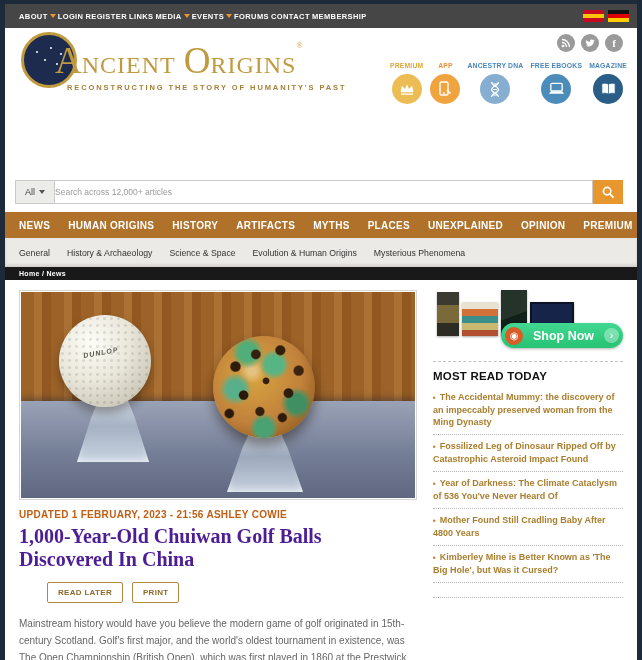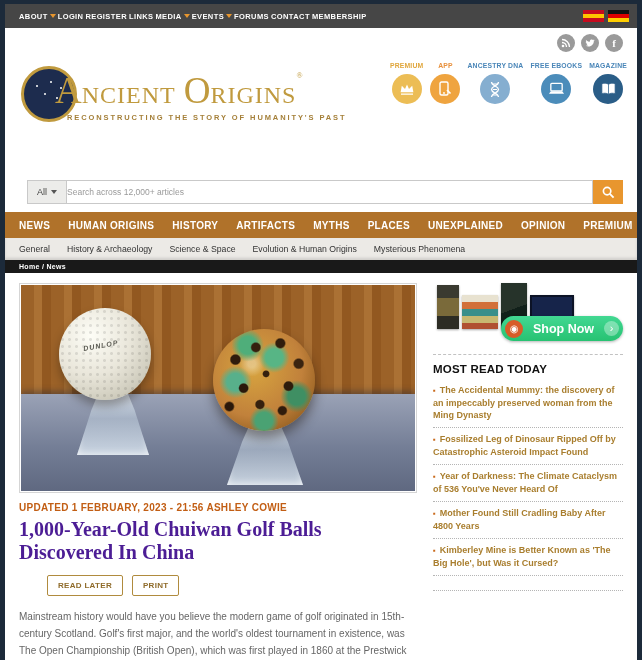--- a/index.html
+++ b/index.html
@@ -14,48 +14,48 @@
   .topbar-item { color:#fff; font-size:7.5px; font-weight:bold; letter-spacing:.4px; cursor:pointer; display:flex; align-items:center; gap:2px; }
   .caret { width:0; height:0; border-left:3px solid transparent; border-right:3px solid transparent; border-top:4px solid #e8962e; display:inline-block; }
   .flags { display:flex; gap:4px; }
   .flag { width:21px; height:13px; display:flex; flex-direction:column; cursor:pointer; }
   .flag div { flex:1; }
   .flag-es .s1{background:#c60b1e;} .flag-es .s2{background:#ffc400;} .flag-es .s3{background:#c60b1e;}
   .flag-de .s1{background:#111;} .flag-de .s2{background:#dd0000;} .flag-de .s3{background:#ffce00;}
 
   
   .header { position:relative; height:152px; background:#fff; }
-  .logo { position:absolute; left:16px; top:30px; display:flex; align-items:flex-end; }
+  .logo { position:absolute; left:16px; top:0; display:flex; align-items:center; }
   .moon { width:56px; height:56px; border-radius:50%; background:#1d2c4e; border:3px solid #c09a3e; position:relative; }
   .moon .star { position:absolute; width:2px; height:2px; background:#fff; border-radius:50%; box-shadow:14px -4px 0 #fff, 24px 2px 0 #fff, 8px 8px 0 #fff, 20px 12px 0 #fff; left:12px; top:16px; }
   .brand-text { margin-left:-22px; margin-top:14px; z-index:2; }
   .brand-line { font-family:"Liberation Serif", serif; color:#c09a3e; white-space:nowrap; line-height:1; }
   .big-letter { font-size:37px; }
   .small-caps { font-size:24px; letter-spacing:1px; }
   .reg { font-size:8px; vertical-align:top; }
   .tagline { font-size:7.5px; letter-spacing:1.9px; color:#a5803a; margin-top:4px; margin-left:12px; font-weight:bold; white-space:nowrap; }
   .social { position:absolute; right:14px; top:6px; display:flex; gap:6px; }
   .social-circle { width:18px; height:18px; border-radius:50%; background:#9a9a9a; display:flex; align-items:center; justify-content:center; color:#fff; cursor:pointer; }
   .quicklinks { position:absolute; right:10px; top:34px; display:flex; gap:7px; }
   .ql { display:flex; flex-direction:column; align-items:center; cursor:pointer; }
   .ql-label { font-size:6.8px; font-weight:bold; letter-spacing:.2px; white-space:nowrap; margin-bottom:5px; }
   .ql-circle { width:30px; height:30px; border-radius:50%; display:flex; align-items:center; justify-content:center; }
 
   
-  .searchrow { display:flex; margin:0 14px 8px 22px; height:24px; }
+  .searchrow { display:flex; margin:0 14px 8px 10px; height:24px; }
   .search-filter { background:#ececea; border:1px solid #c9c9c9; border-right:none; font-size:9px; color:#444; display:flex; align-items:center; gap:4px; padding:0 9px; cursor:pointer; }
   .search-filter .caret { border-top-color:#555; }
   .search-input { flex:1; border:1px solid #c9c9c9; font-size:8.5px; color:#555; text-align:left; outline:none; }
   .search-input::placeholder { color:#9a9a9a; }
   .search-btn { width:30px; background:#e8962e; border:none; cursor:pointer; display:flex; align-items:center; justify-content:center; }
 
   
   .mainnav { background:#b0722a; height:26px; display:flex; align-items:center; gap:18px; padding:0 14px; }
   .mainnav-item { color:#fff; font-size:10px; font-weight:bold; letter-spacing:.3px; cursor:pointer; white-space:nowrap; }
-  .subnav { background:#eceae6; height:22px; display:flex; align-items:center; gap:17px; padding:0 14px; box-shadow:inset 0 -2px 3px rgba(0,0,0,.12); }
+  .subnav { background:#eceae6; height:29px; display:flex; align-items:center; gap:17px; padding:0 14px; box-shadow:inset 0 -2px 3px rgba(0,0,0,.12); }
   .subnav-item { color:#333; font-size:8.7px; cursor:pointer; white-space:nowrap; }
   .breadcrumb { background:#191919; height:13px; display:flex; align-items:center; padding:0 14px; }
   .breadcrumb span { color:#fff; font-size:7px; font-weight:bold; letter-spacing:.3px; }
 
   
   .content { display:flex; padding:10px 14px 0 14px; gap:16px; }
   .main-col { width:398px; }
   .side-col { width:190px; }
 
   

